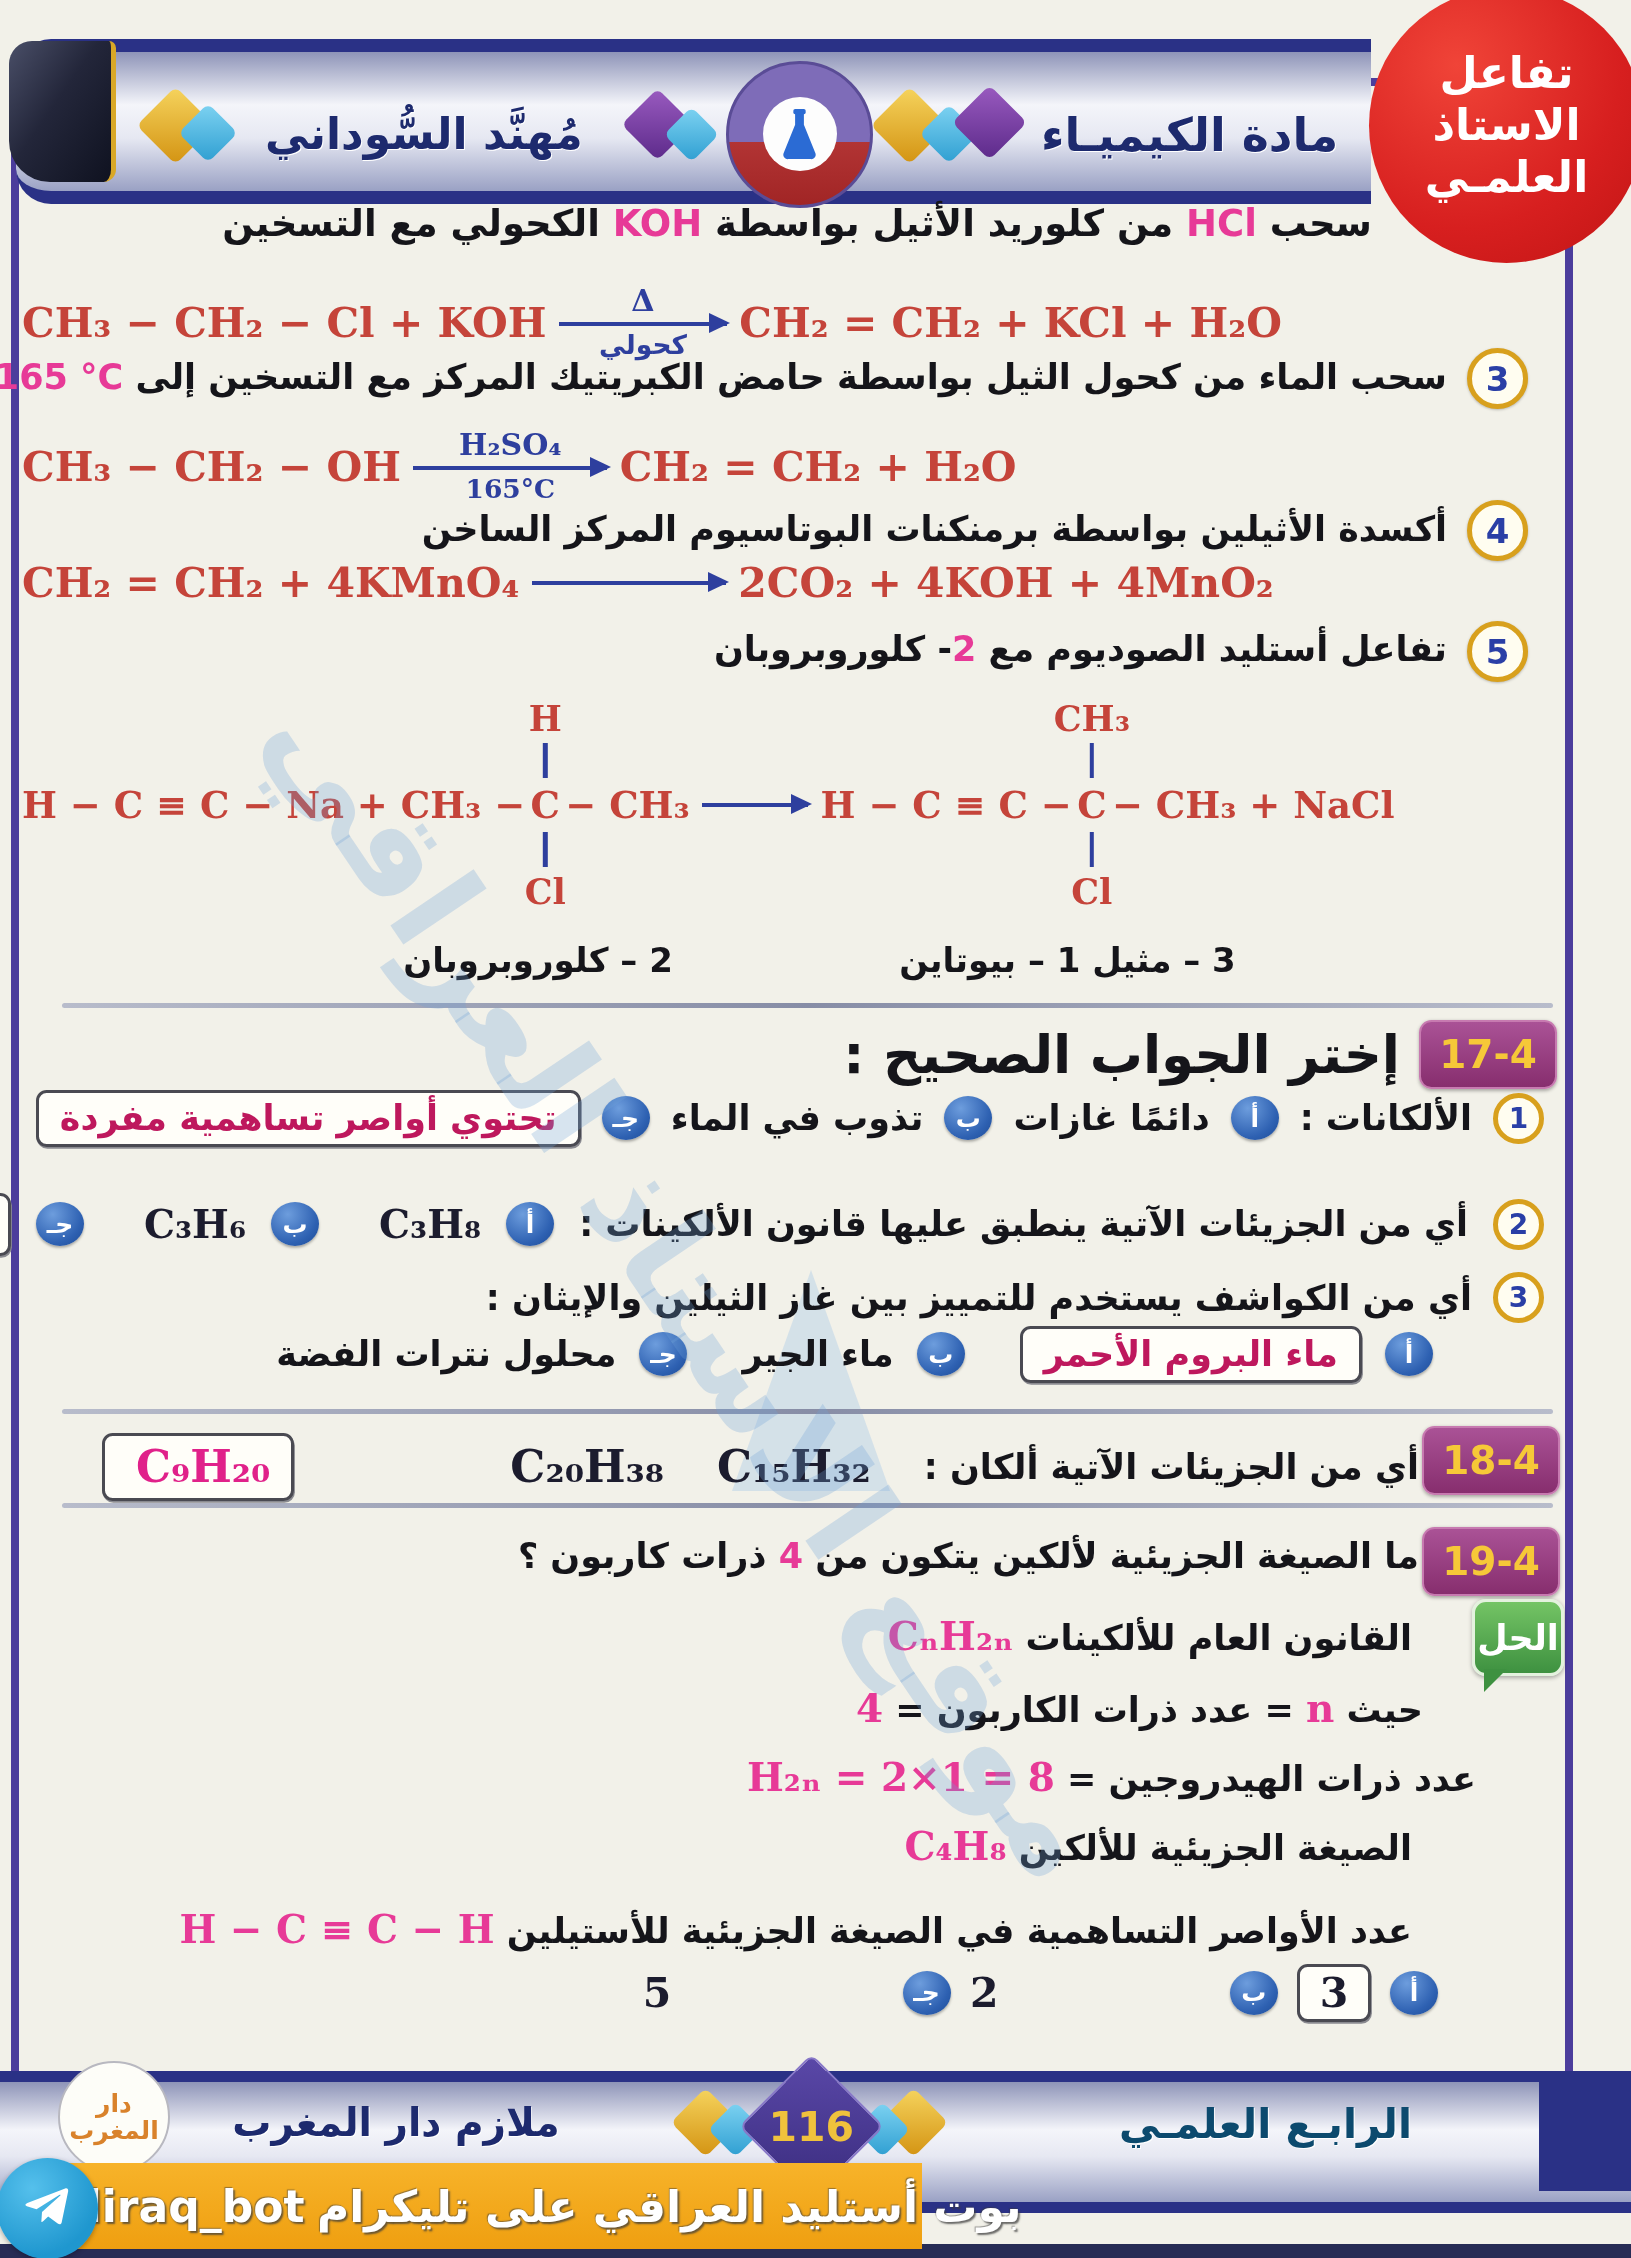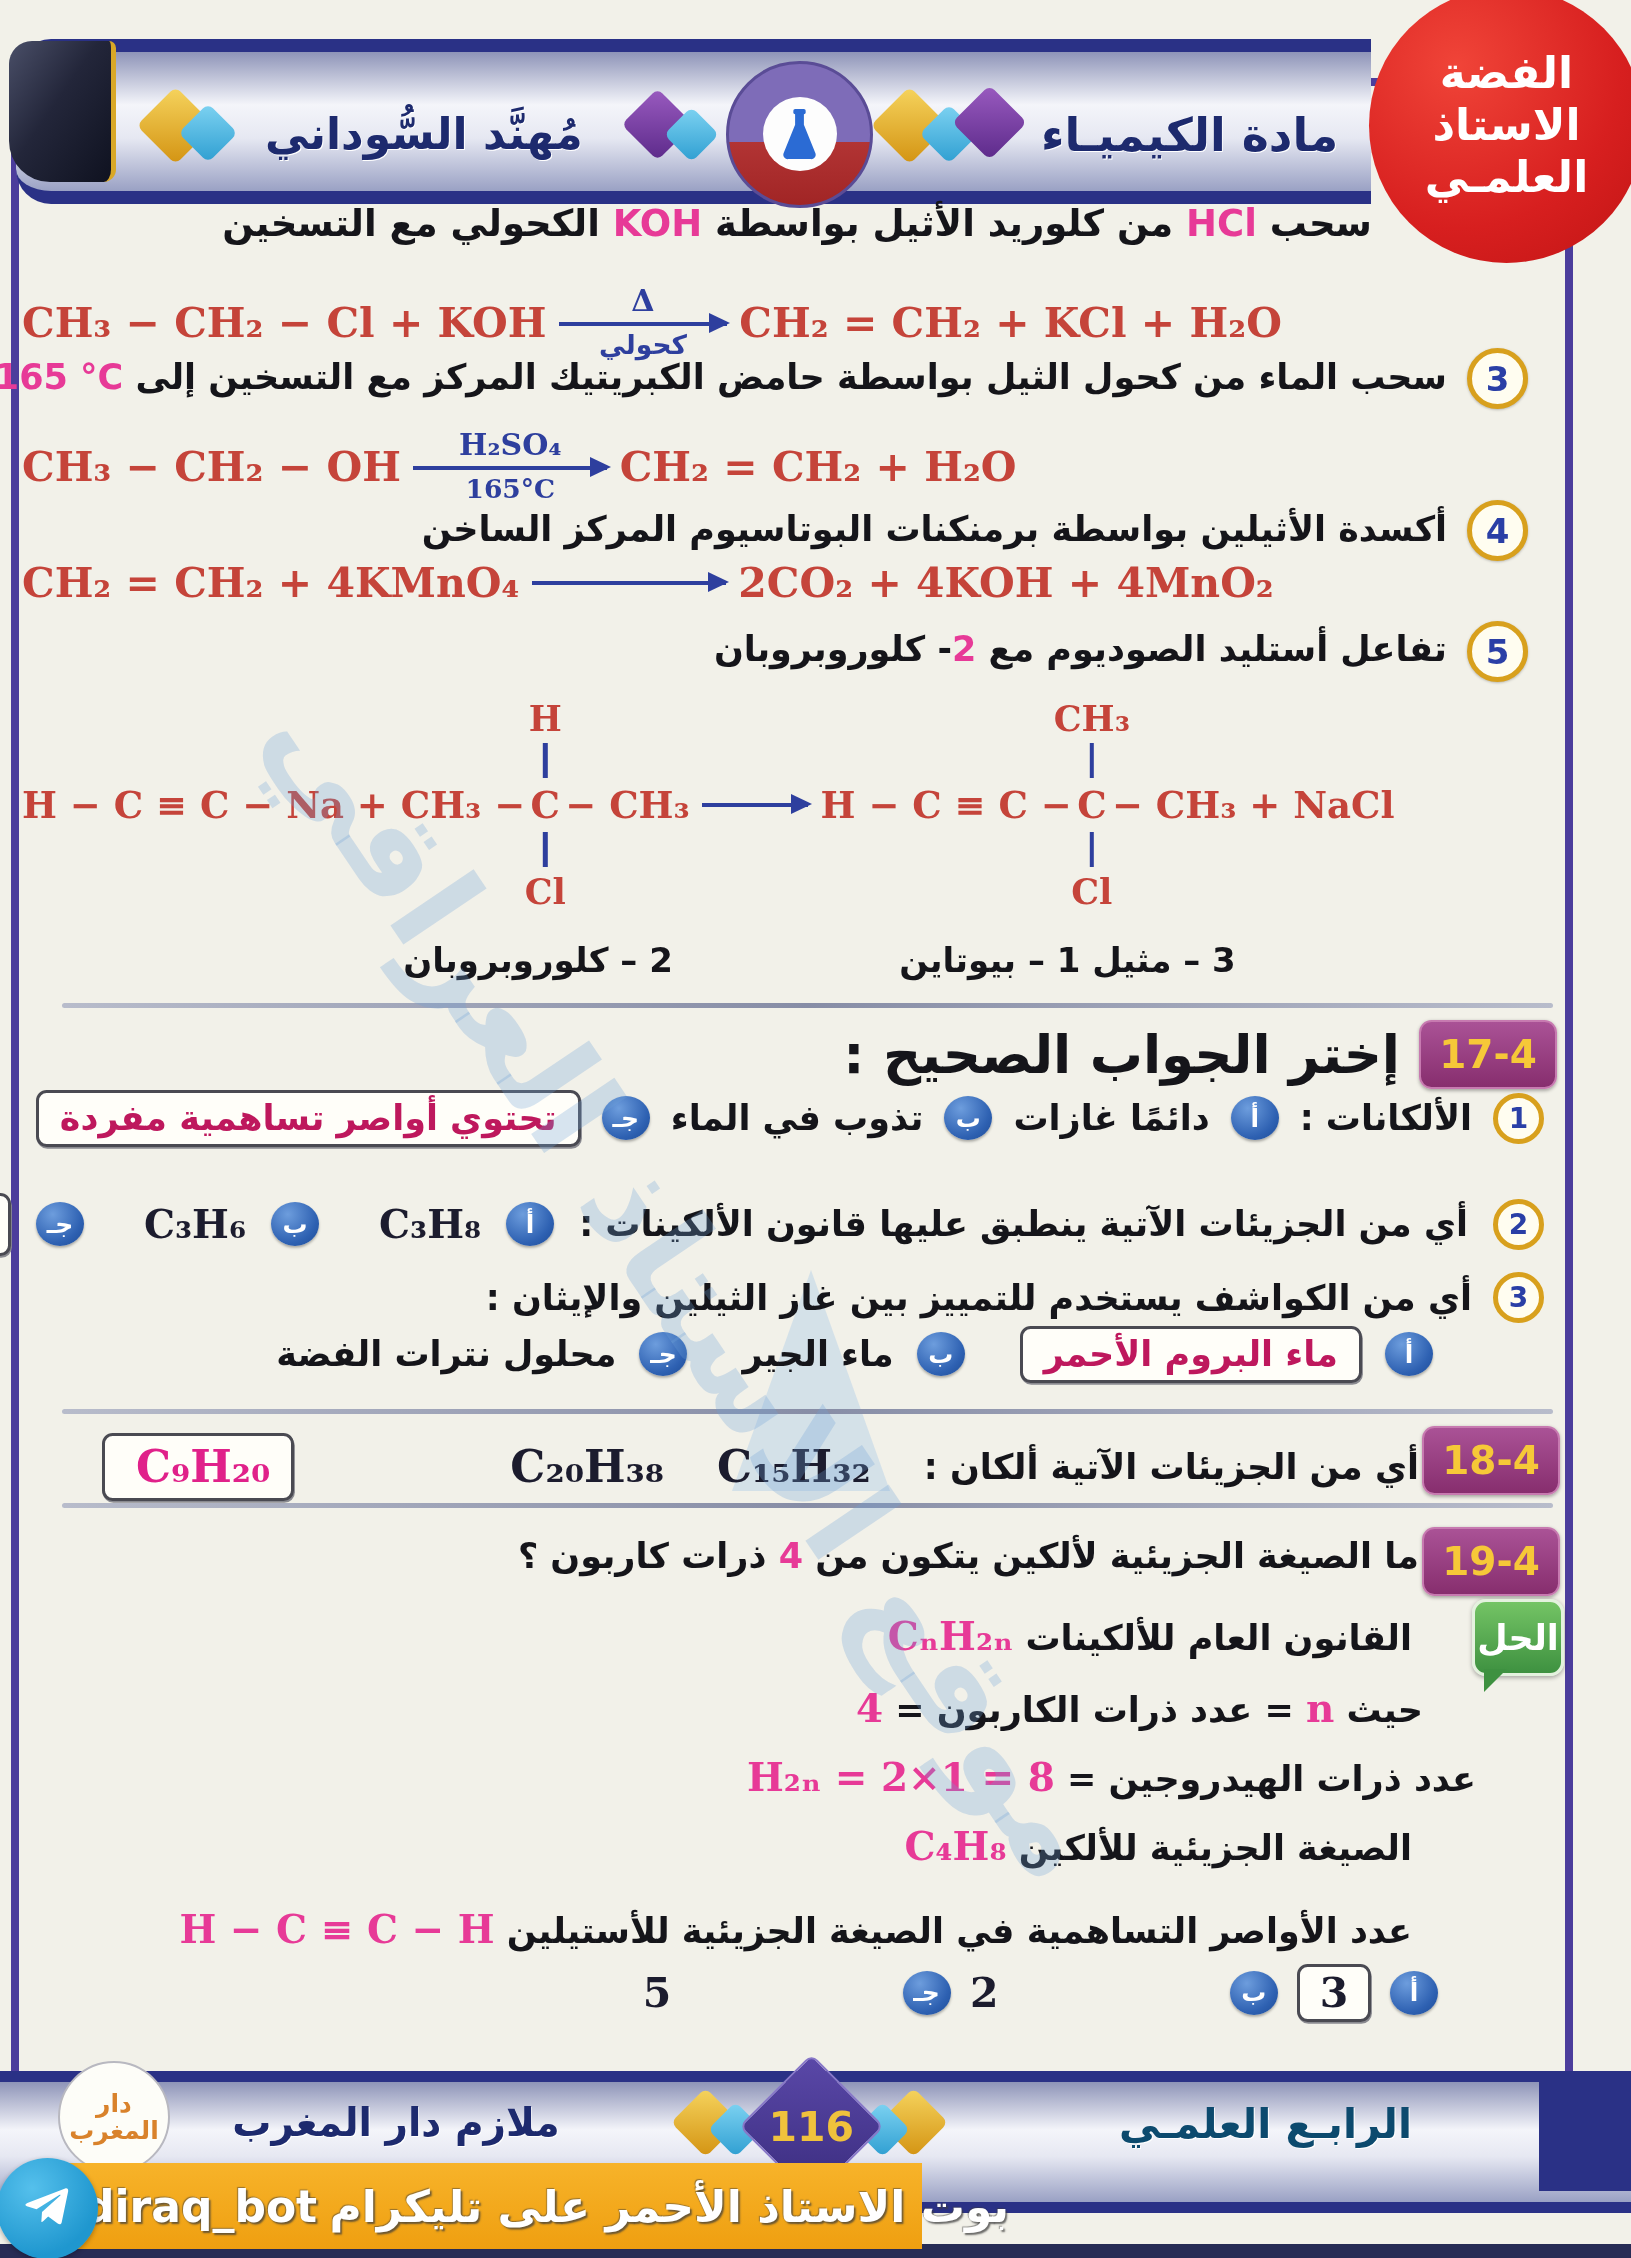--- a/index.html
+++ b/index.html
@@ -203,21 +203,21 @@
       <div id="emblem-inner">
         <svg width="39" height="51" viewBox="0 0 44 58">
             <path d="M17 4h10v14l13 32a5 5 0 0 1-5 7H9a5 5 0 0 1-5-7L17 18z" fill="#2b6bd4"></path>
             <rect x="15" y="0" width="14" height="6" rx="2" fill="#2b6bd4"></rect>
           </svg>
       </div>
     </div>
   </div>
 
   <div class="abs" id="site-badge">
-    <div>الفضة</div>
+    <div>تفاعل</div>
     <div>الاستاذ</div>
     <div>العلمـي</div>
   </div>
 
   <div class="row nowrap" id="intro"><span>سحب </span><span class="seg-pink ltr">HCl</span><span> من كلوريد الأثيل بواسطة </span><span class="seg-pink ltr">KOH</span><span> الكحولي مع التسخين</span></div>
 
   <div class="eq" id="eq1">
     <span>CH₃ − CH₂ − Cl + KOH</span>
     <span class="rxn">
       <span class="top">Δ</span>
@@ -362,21 +362,21 @@
   <div class="dia dia-gold" style="left:681px;top:2098px;width:49px;height:49px;z-index:3;"></div>
   <div class="dia dia-cyan" style="left:716px;top:2110px;width:39px;height:39px;z-index:3;"></div>
   <div class="dia dia-gold" style="left:889px;top:2098px;width:49px;height:49px;z-index:3;"></div>
   <div class="dia dia-cyan" style="left:863px;top:2110px;width:39px;height:39px;z-index:3;"></div>
   <div class="abs" id="page-diamond">
     <span>116</span>
   </div>
   <div class="abs" id="pub-logo">دار المغرب</div>
 
   <div class="abs" id="tg-bar">
-    <span>بوت الاستاذ الأحمر على تليكرام</span>
+    <span>بوت أستليد العراقي على تليكرام</span>
     <span class="ltr">@stadiraq_bot</span>
   </div>
   <div class="abs" id="tg-icon">
     <svg width="55" height="55" viewBox="0 0 24 24">
         <path fill="#ffffff" d="M21 4.6 18.2 18c-.2.9-.8 1.1-1.6.7l-4.3-3.2-2.1 2c-.2.2-.4.4-.9.4l.3-4.4 8-7.2c.3-.3-.1-.5-.5-.2l-9.9 6.2-4.2-1.3c-.9-.3-.9-.9.2-1.4L19.7 3.3c.8-.3 1.5.2 1.3 1.3z"></path>
       </svg>
   </div>
   <div class="abs" id="bottom-strip"></div>
 
 </div>

